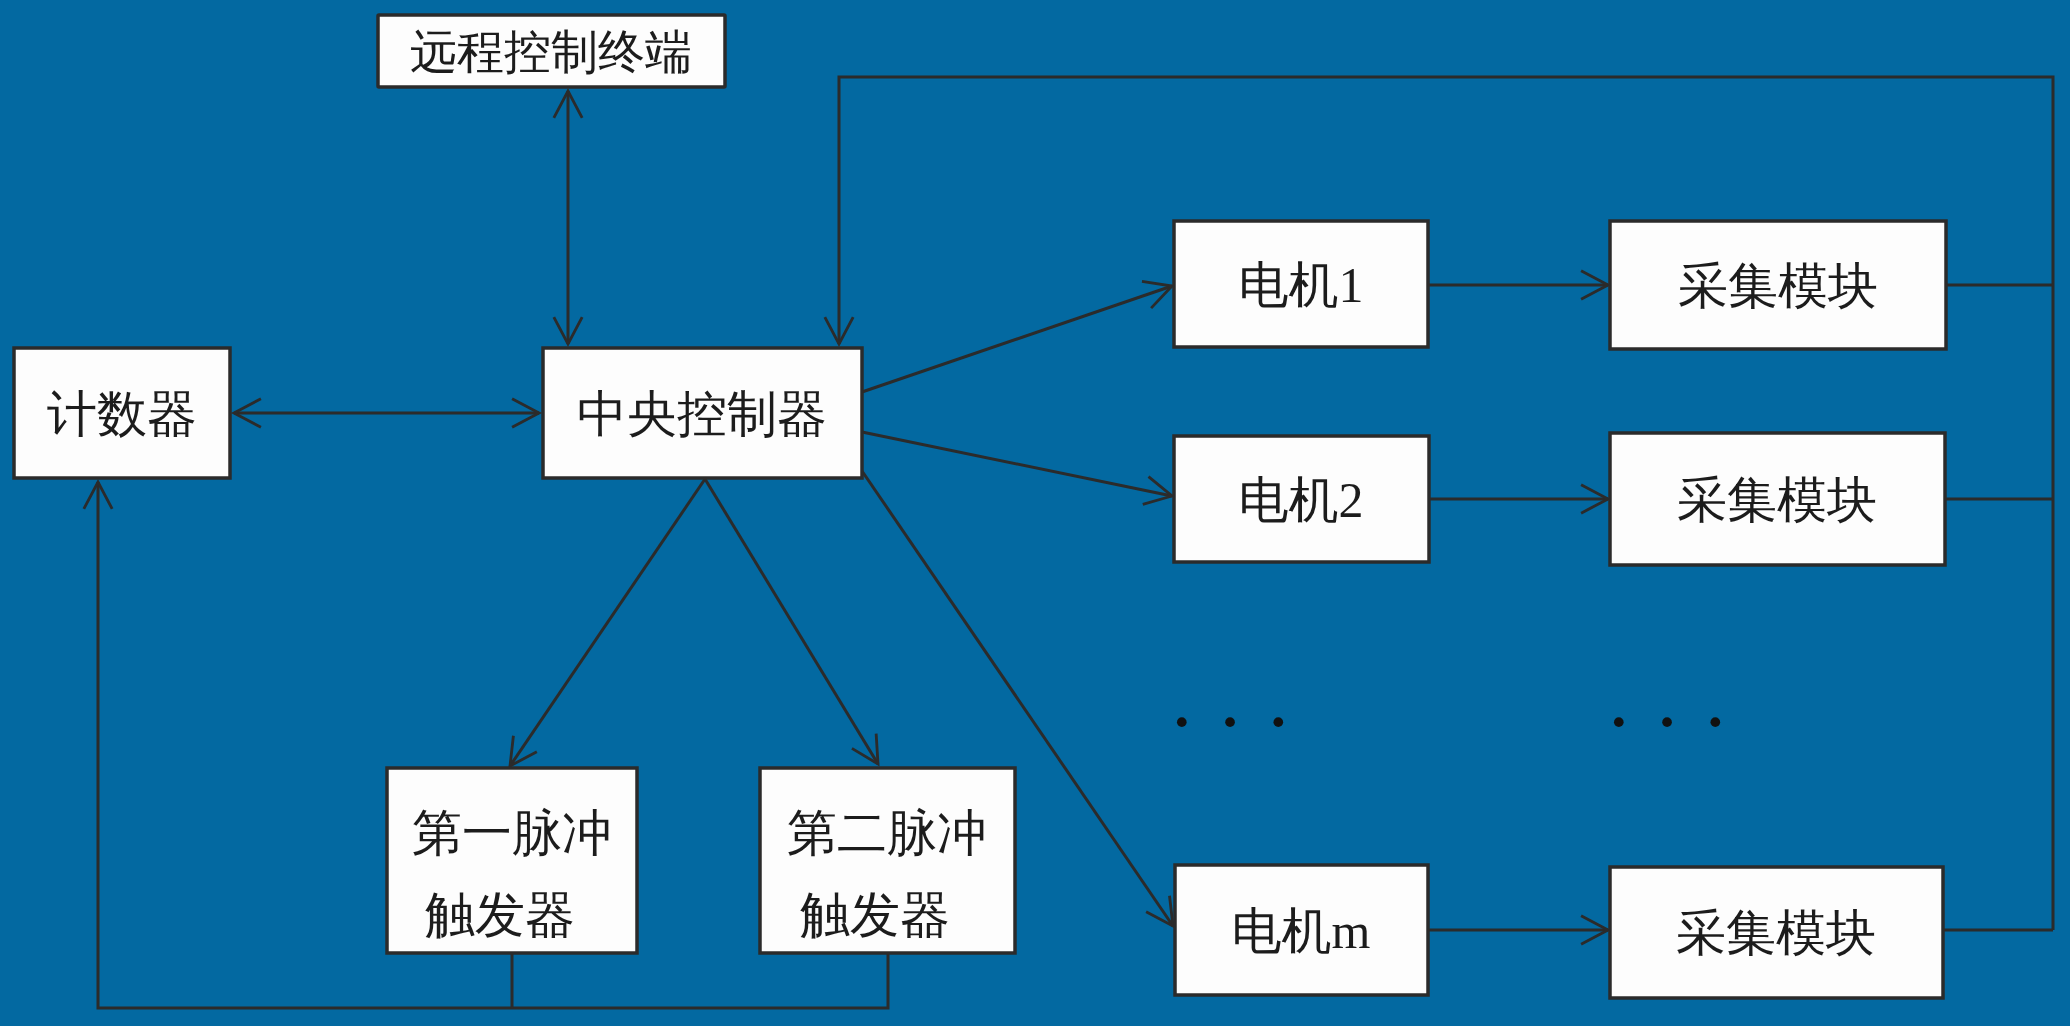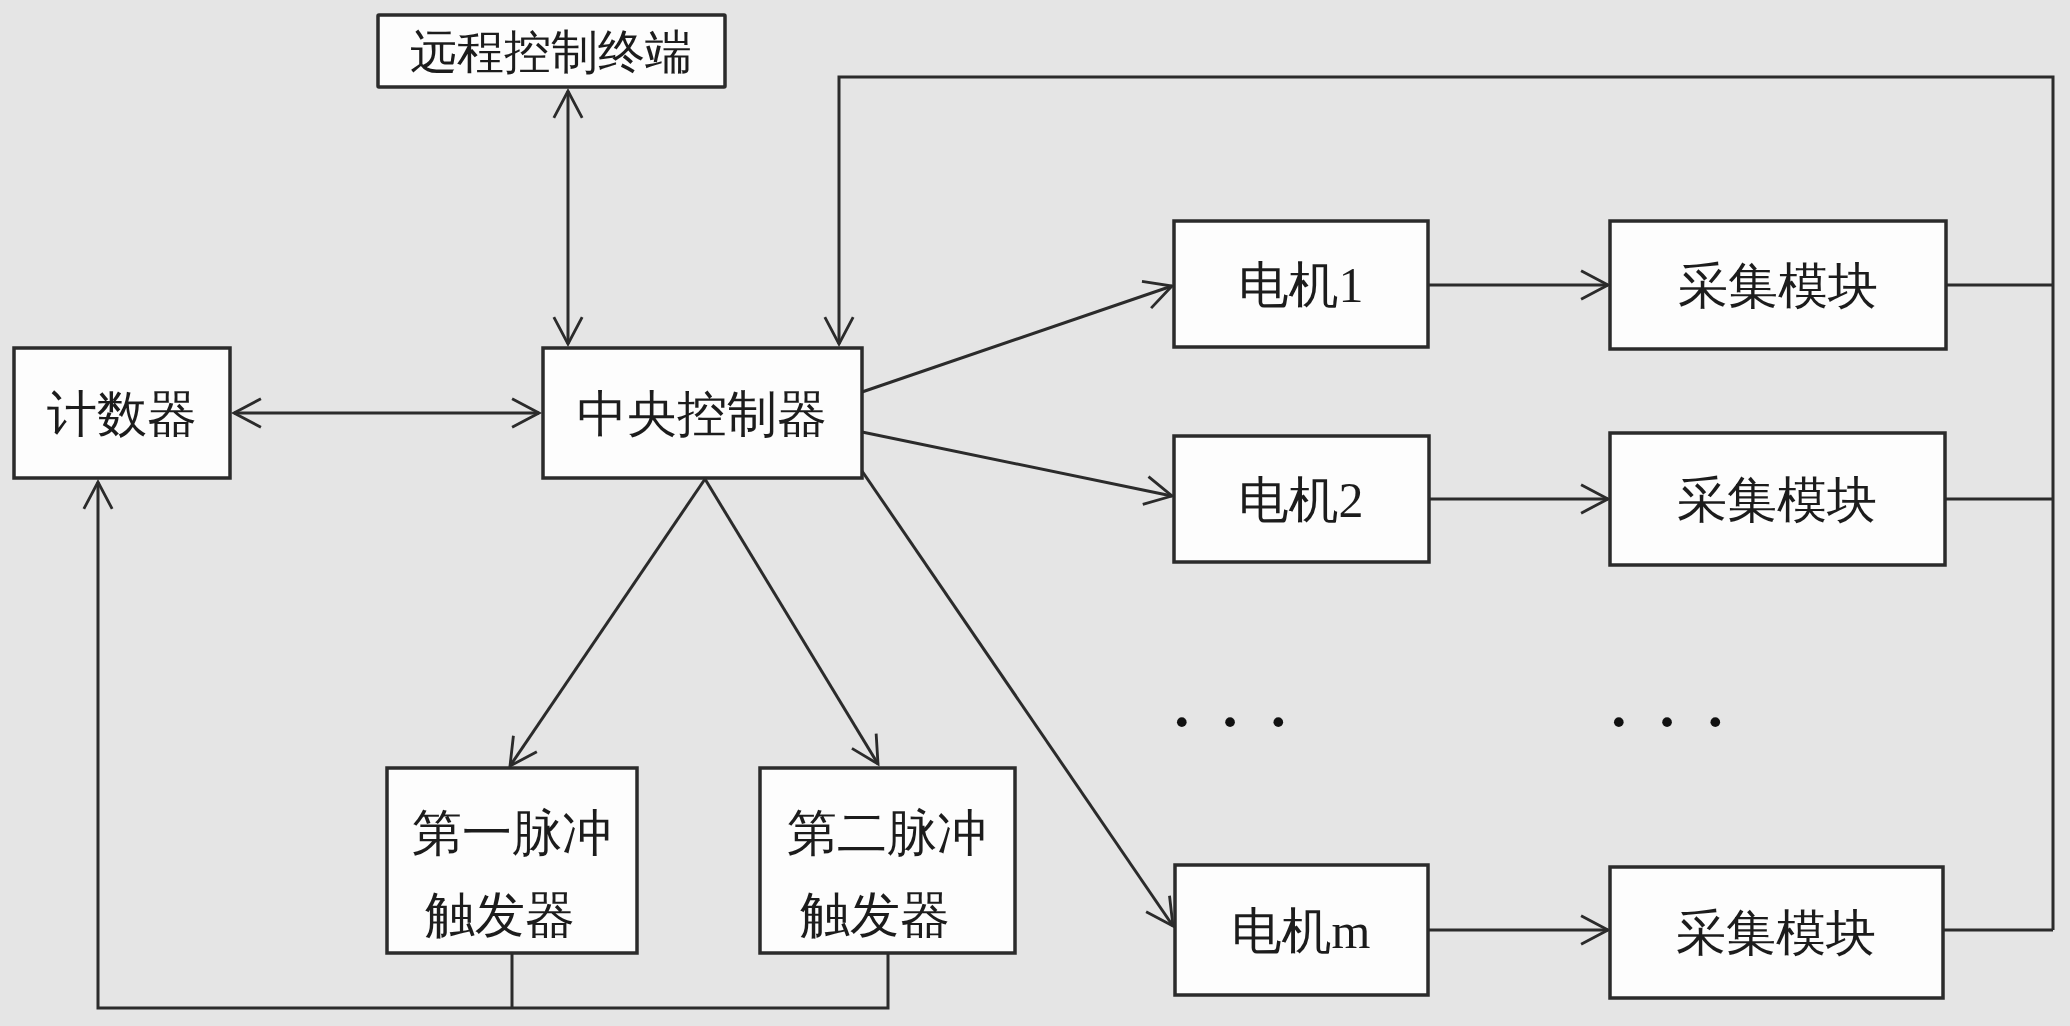--- a/index.html
+++ b/index.html
@@ -3,21 +3,21 @@
 <meta charset="utf-8">
 <style>
   html, body {
     margin: 0;
     padding: 0;
     background: #fcfcfc;
   }
   .stage {
     width: 2070px;
     height: 1026px;
-    background: #e5e5e5;
+    background: #0369a1;
     position: relative;
     overflow: hidden;
   }
   svg { display: block; }
   .node-box {
     fill: #fdfdfd;
     stroke: #2b2b2b;
     stroke-width: 3.5;
   }
   .edge {

